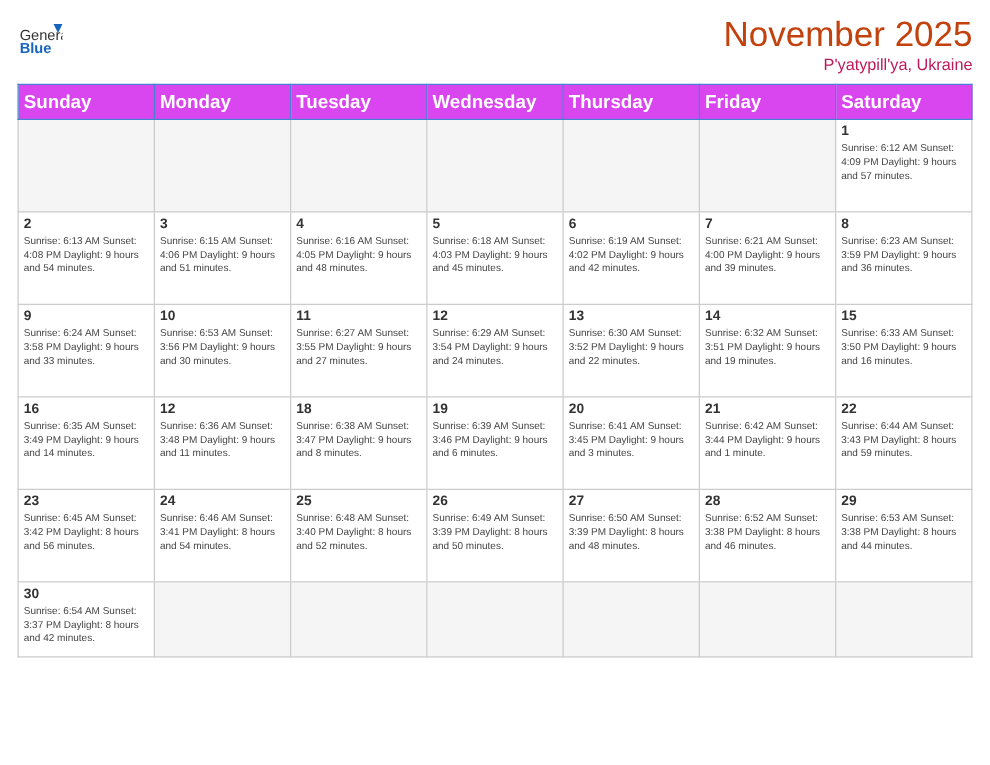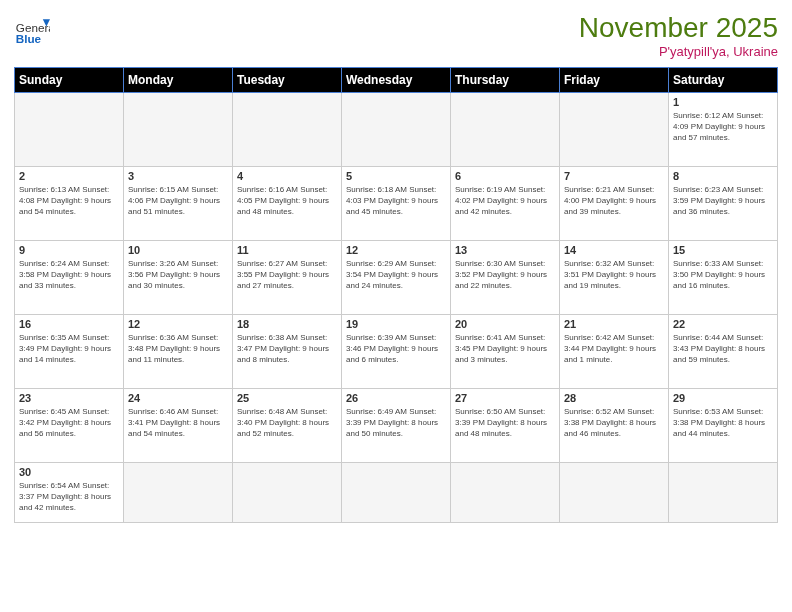--- a/index.html
+++ b/index.html
@@ -29,36 +29,36 @@
     }
     .logo-icon {
       width: 36px;
       height: 36px;
     }
     .title-block {
       text-align: right;
     }
     .month-title {
       font-size: 28px;
-      color: #4d7c0f;
+      color: #c2410c;
       font-weight: normal;
     }
     .subtitle {
       font-size: 13px;
       color: #be185d;
     }
     .calendar {
       width: 100%;
       border-collapse: collapse;
       table-layout: fixed;
     }
     .calendar th {
-      background: #000000;
+      background: #d946ef;
       color: #fff;
-      font-size: 12px;
+      font-size: 15px;
       font-weight: bold;
       padding: 5px 4px;
       text-align: left;
       border: 1px solid #4a7fd4;
     }
     .calendar td {
       border: 1px solid #ccc;
       vertical-align: top;
       padding: 3px 4px;
       font-size: 8.5px;
@@ -185,21 +185,21 @@
         <tr>
           <td>
             <span class="day-number">9</span>
             <div class="day-info">Sunrise: 6:24 AM
 Sunset: 3:58 PM
 Daylight: 9 hours
 and 33 minutes.</div>
           </td>
           <td>
             <span class="day-number">10</span>
-            <div class="day-info">Sunrise: 3:26 AM
+            <div class="day-info">Sunrise: 6:53 AM
 Sunset: 3:56 PM
 Daylight: 9 hours
 and 30 minutes.</div>
           </td>
           <td>
             <span class="day-number">11</span>
             <div class="day-info">Sunrise: 6:27 AM
 Sunset: 3:55 PM
 Daylight: 9 hours
 and 27 minutes.</div>

